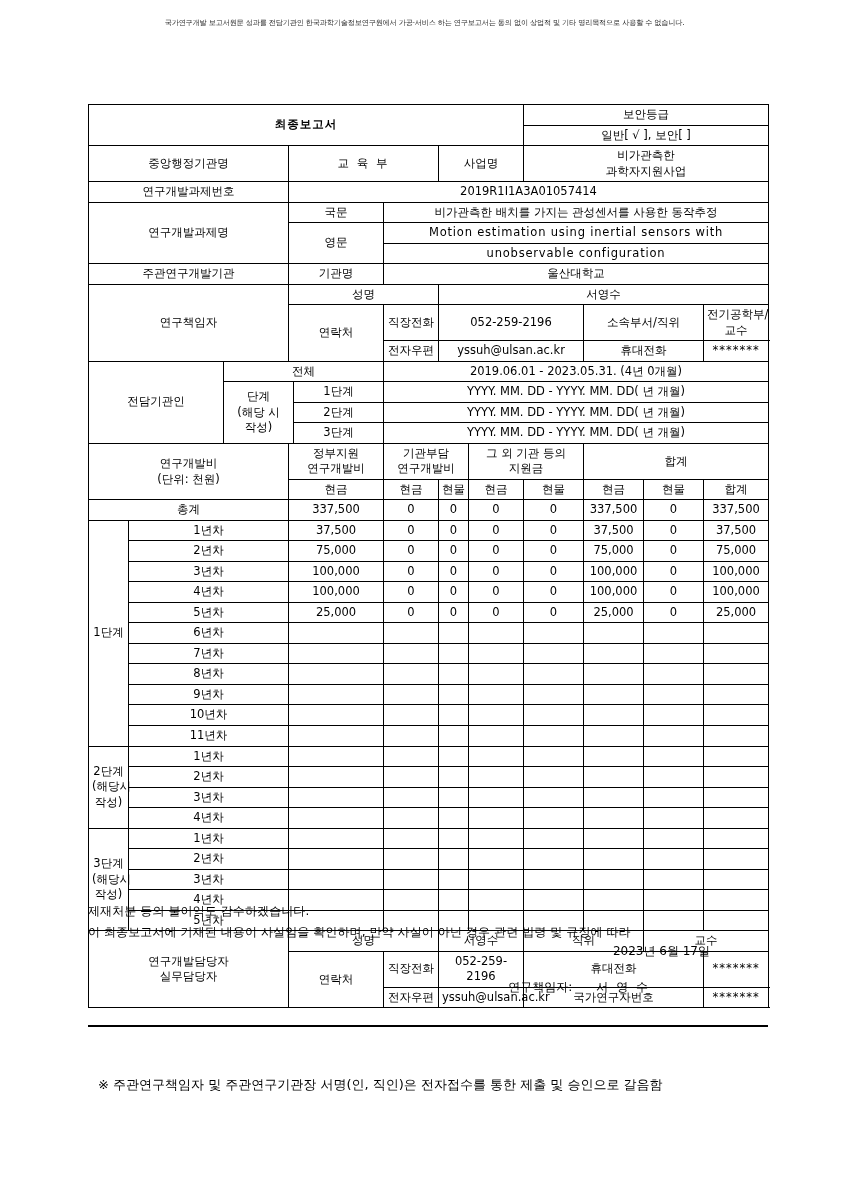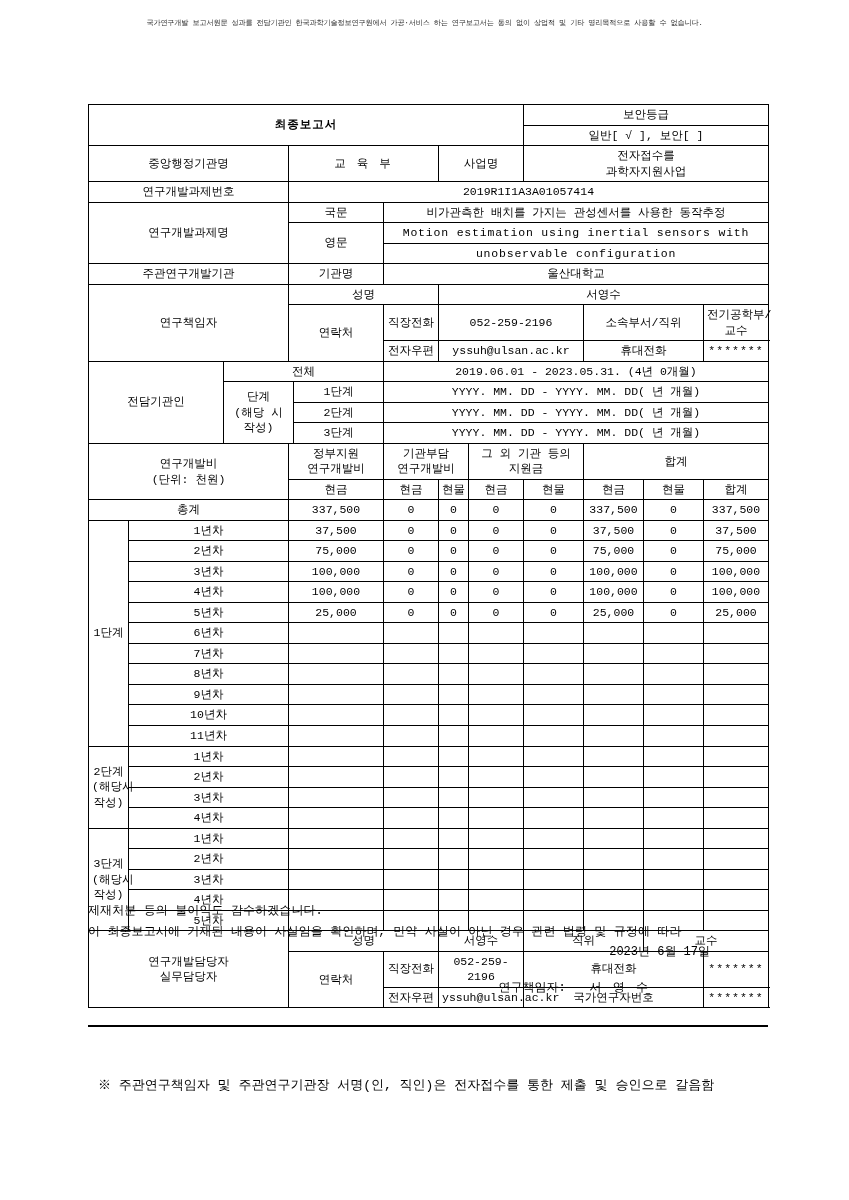--- a/index.html
+++ b/index.html
@@ -14,21 +14,20 @@
     color: #000000;
     position: relative;
     overflow: hidden;
   }
 
   .page {
     width: 849px;
     height: 884px;
     position: relative;
     box-sizing: border-box;
-    font-family: Liberation Mono, monospace;
   }
 
   
   .notice {
     position: absolute;
     top: 18px;
     left: 0;
     width: 849px;
     text-align: center;
     font-size: 7.2px;
@@ -186,21 +185,21 @@
       </tr>
       <tr>
         <td colspan="4">일반[ √ ], 보안[    ]</td>
       </tr>
 
       <tr>
         <td colspan="3" class="hd">중앙행정기관명</td>
         <td colspan="3" class="spaced2">교 육 부</td>
         <td colspan="2" class="hd">사업명</td>
         <td colspan="4">
-          <span>전자접수를</span><br>
+          <span>비가관측한</span><br>
           <span>과학자지원사업</span>
         </td>
       </tr>
 
       <tr>
         <td colspan="3" class="hd">연구개발과제번호</td>
         <td colspan="9">2019R1I1A3A01057414</td>
       </tr>
 
       <tr>

